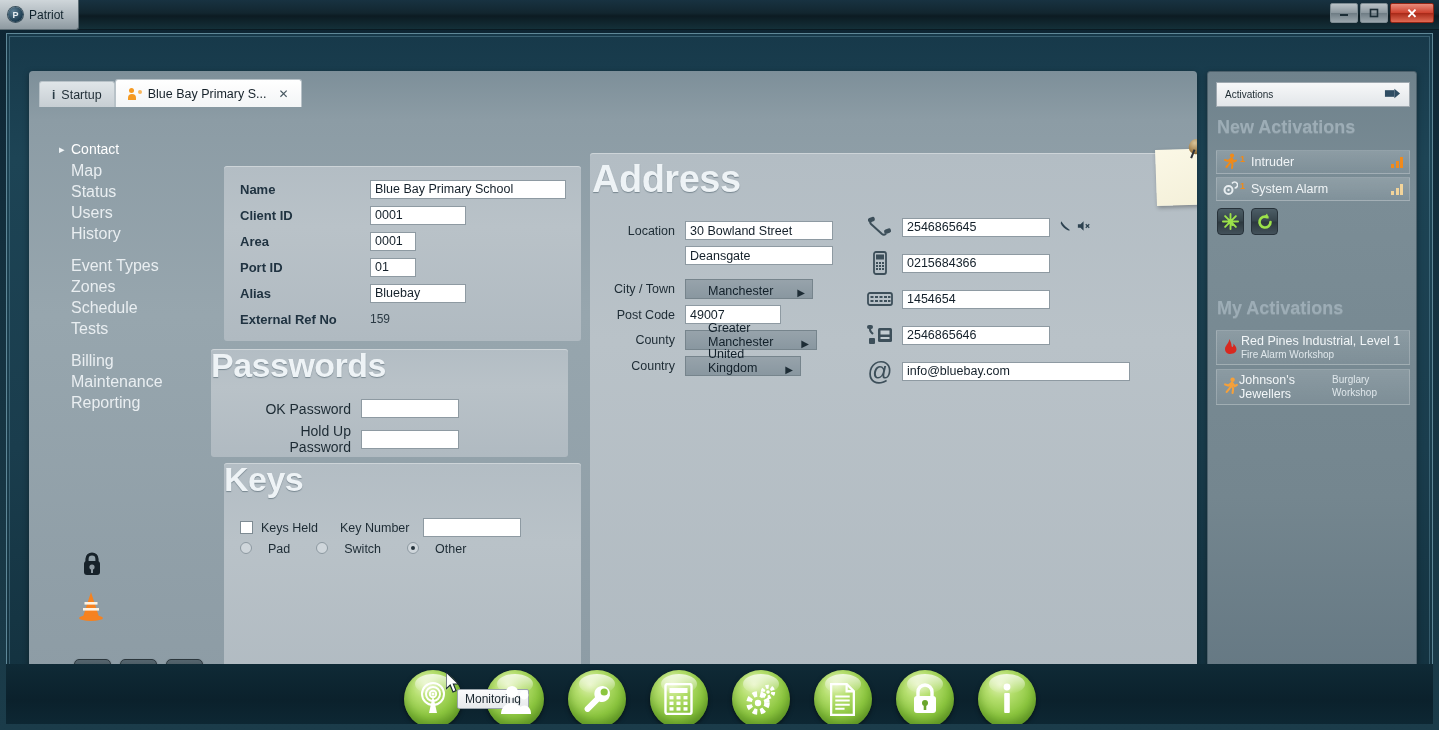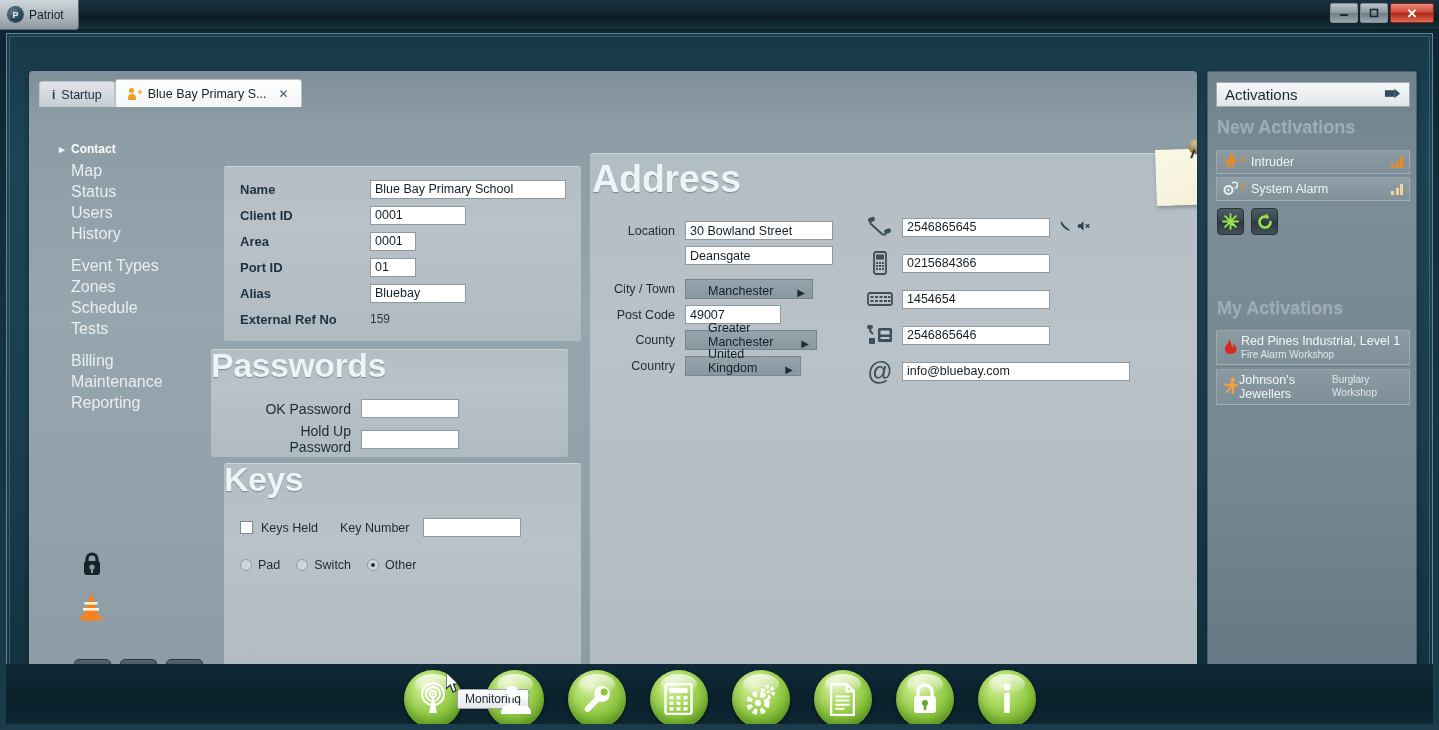--- a/index.html
+++ b/index.html
@@ -103,21 +103,21 @@
   .tab-person i {
     position:absolute; right:0; top:2px; width:4px; height:4px; border-radius:50%; background:#f7b55b;
   }
 
   
   #sidebar { position: absolute; left: 24px; top: 68px; width: 160px; }
   .nav-item {
     font-size: 16px; color: #e9eef1; line-height: 21px;
     padding-left: 18px; position: relative; white-space: nowrap;
   }
-  .nav-item.current { font-weight: bold; color: #ffffff; font-size: 12px; }
+  .nav-item.current { font-weight: normal; color: #ffffff; font-size: 14px; }
   .nav-item.current::before {
     content: "\25B8"; position: absolute; left: 6px; top: 0; font-size: 11px; color: #f2f6f8;
   }
   .nav-gap { height: 11px; }
 
   
   #lock-ico { position: absolute; left: 52px; top: 480px; }
   #cone-ico { position: absolute; left: 45px; top: 519px; }
   #btnrow { position: absolute; left: 45px; top: 588px; display: flex; gap: 9px; }
   .sqbtn {
@@ -165,21 +165,21 @@
   }
   .fcombo .arrow { position: absolute; right: 7px; font-size: 10px; color: #1d2c35; }
 
   
   #passrows { position: absolute; left: 35px; top: 50px; }
   #passrows .prow { display: flex; align-items: center; margin-bottom: 5px; }
   #passrows .plab { width: 115px; text-align: right; padding-right: 10px; font-size: 14px; color: #1d2b34; }
 
   
   #keysrow1 { position: absolute; left: 16px; top: 55px; display: flex; align-items: center; gap: 8px; }
-  #keysrow2 { position: absolute; left: 16px; top: 79px; display: flex; align-items: center; gap: 6px; margin-top: 16px; }
+  #keysrow2 { position: absolute; left: 16px; top: 79px; display: flex; align-items: flex-start; gap: 16px; }
   .chk {
     width: 13px; height: 13px; background: #fff; border: 1px solid #7e8b93;
   }
   .rad {
     width: 12px; height: 12px; border-radius: 50%;
     background: #cfd6db; border: 1px solid #8d99a1;
     position: relative; display: inline-block;
   }
   .rad.on::after {
     content:""; position:absolute; left:3px; top:3px; width:4px; height:4px;
@@ -221,21 +221,21 @@
     border-radius: 3px;
     background: linear-gradient(180deg, #6f828c 0%, #7b8d96 20%, #74868f 70%, #657883 100%);
     border: 1px solid #4d616c;
     box-shadow: 0 2px 6px rgba(0,0,0,.35);
   }
   #act-header {
     position: absolute; left: 8px; top: 10px; width: 194px; height: 25px;
     background: linear-gradient(180deg, #f7f8f9 0%, #e2e6e9 100%);
     border: 1px solid #9fa9b0;
     display: flex; align-items: center; padding: 0 8px;
-    font-size: 15px; color: #1c2930;
+    font-size: 10px; color: #1c2930;
   }
   #act-header .pin-ico { margin-left: auto; color: #2f4d63; }
   .act-section {
     font-size: 18px; font-weight: bold; color: #9dadb6;
     text-shadow: 0 1px 0 rgba(255,255,255,.12);
   }
   .act-row {
     height: 24px; display: flex; align-items: center; gap: 6px;
     padding: 0 6px; font-size: 12.5px; color: #f0f4f6;
     background: linear-gradient(180deg, rgba(255,255,255,.16) 0%, rgba(255,255,255,.04) 100%);

